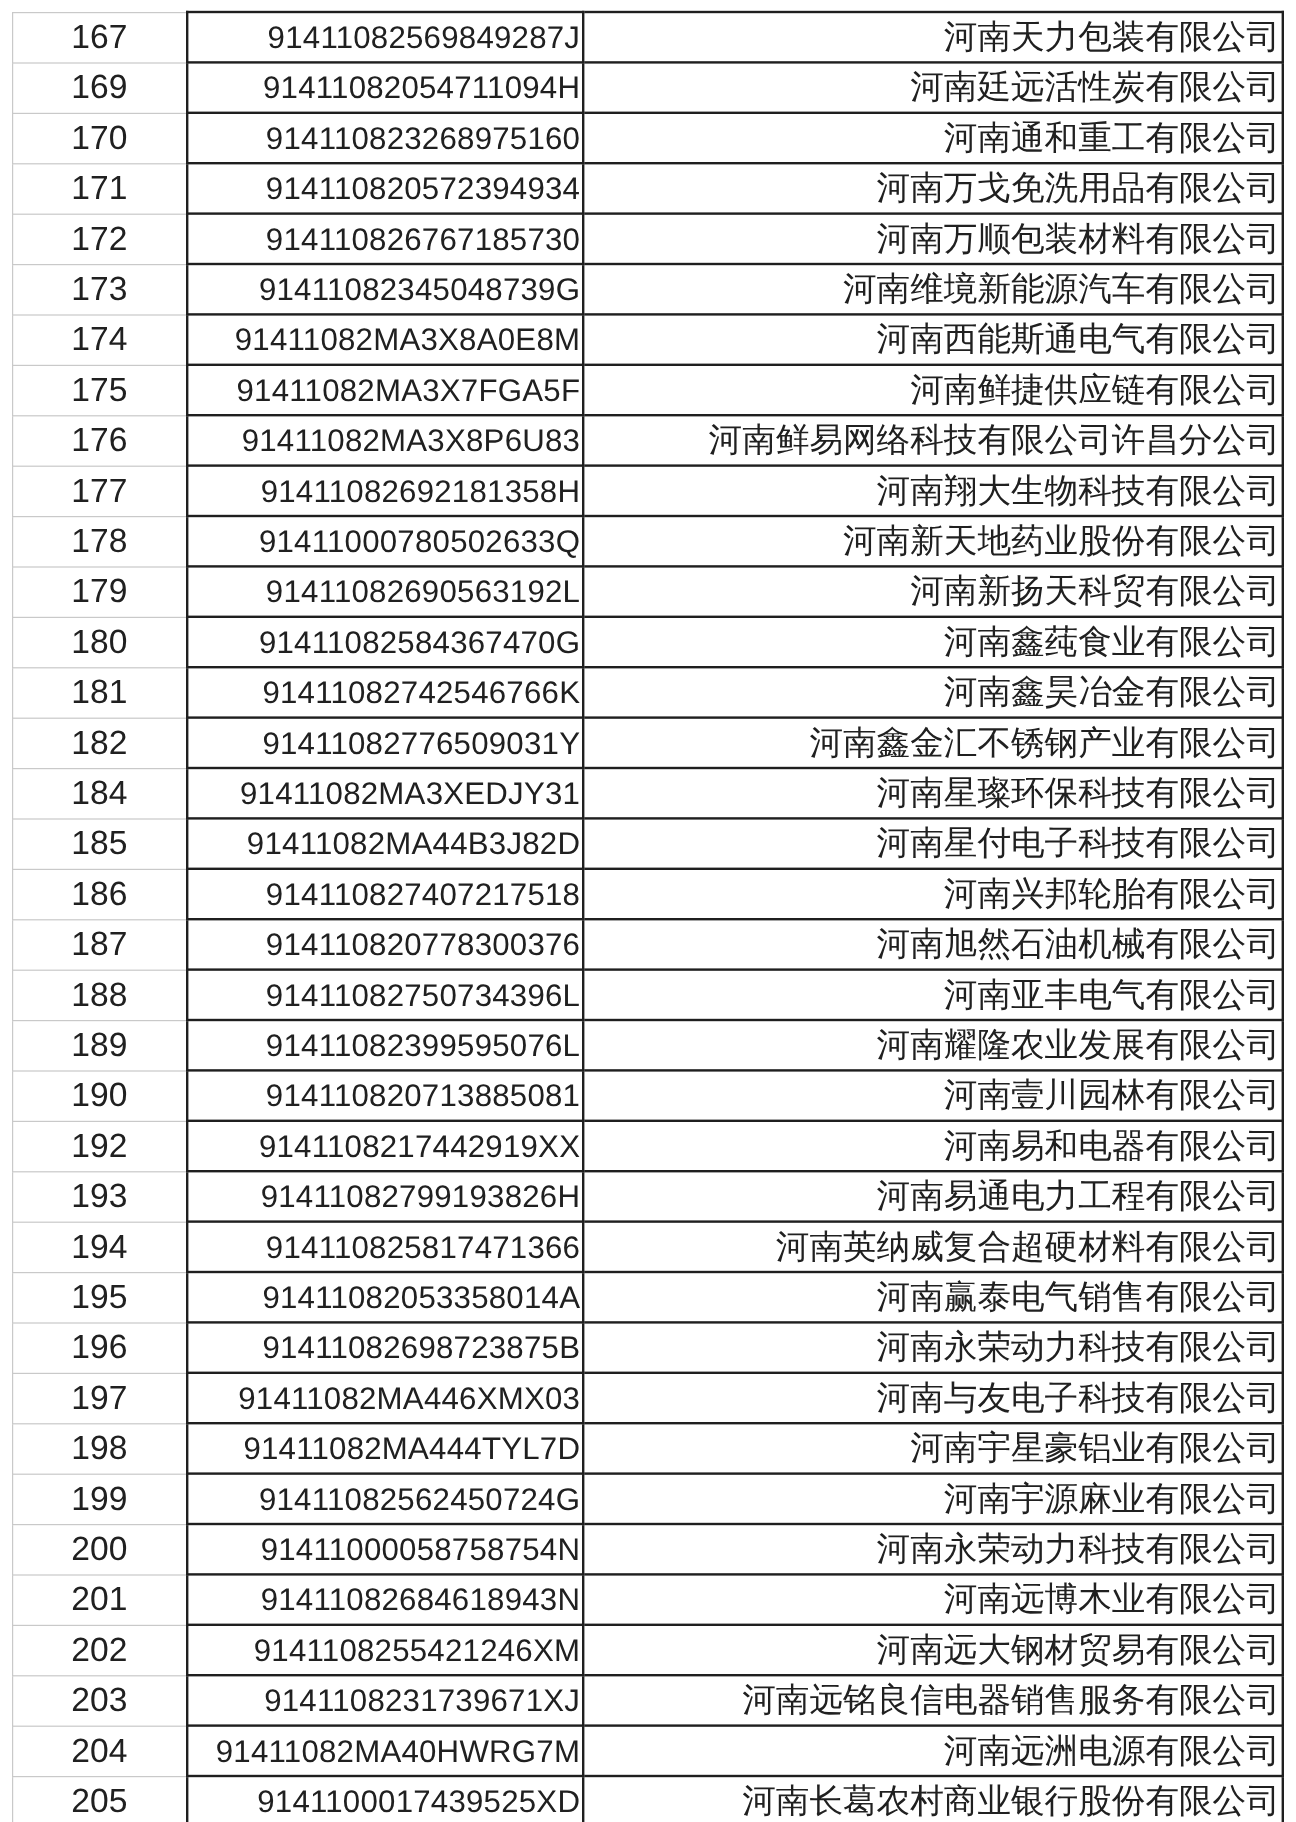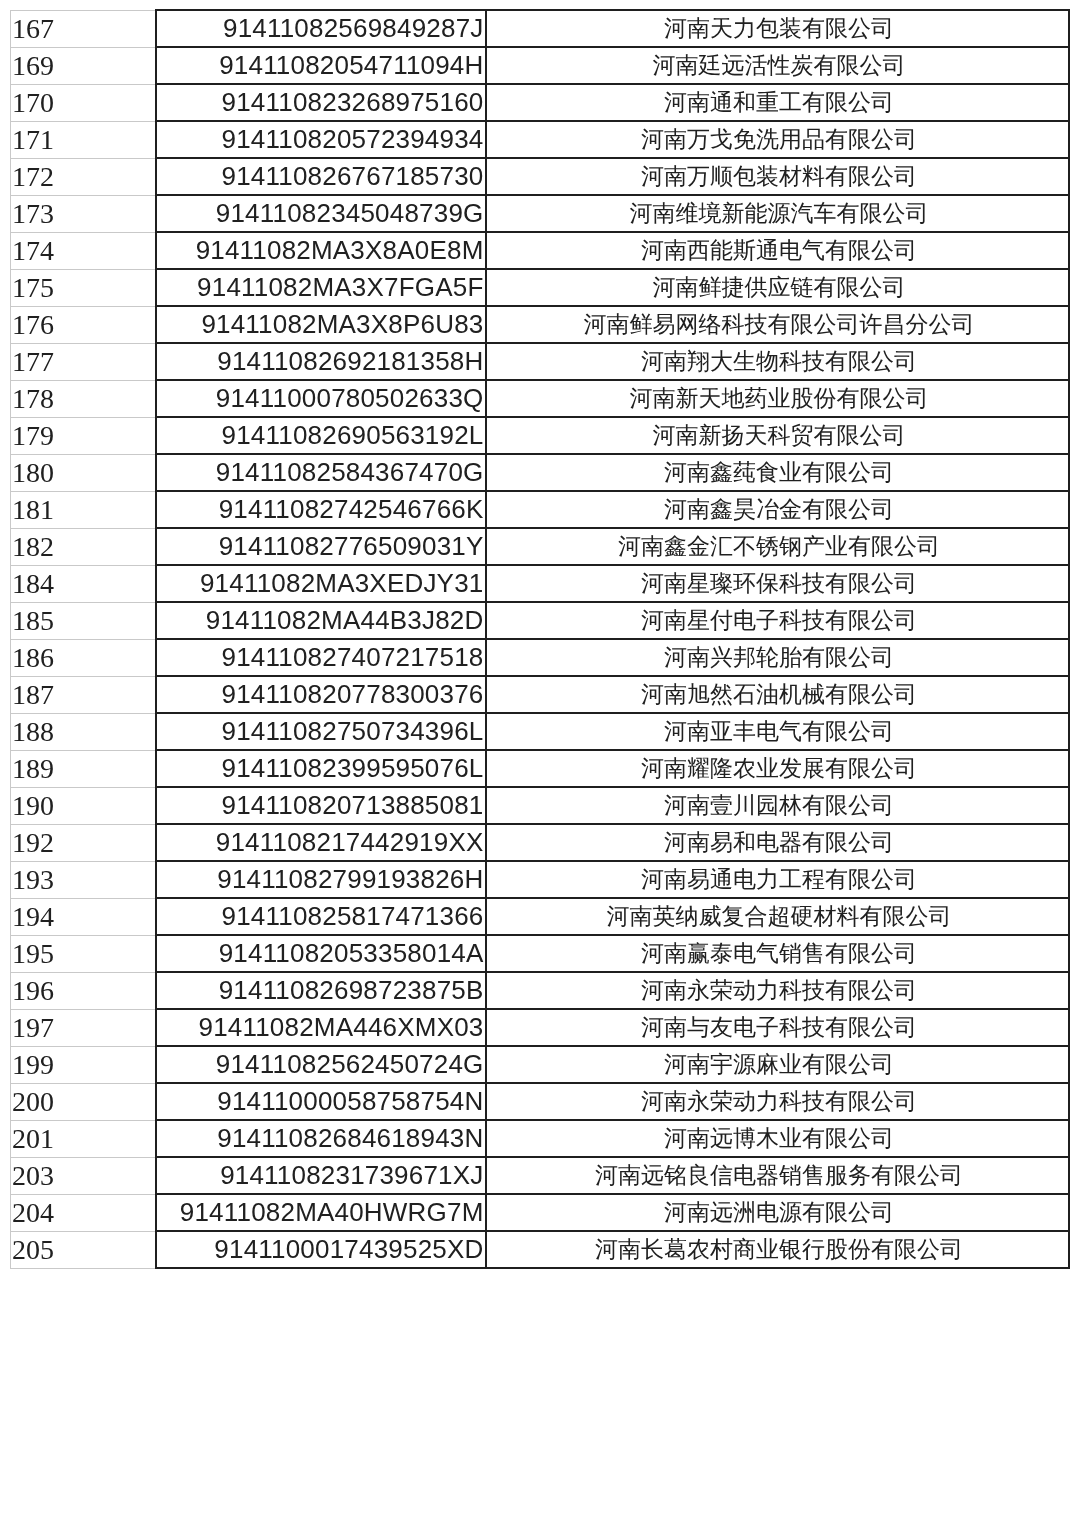--- a/index.html
+++ b/index.html
@@ -26,36 +26,35 @@
   col.c-name { width: 583px; }
   td {
     height: 33px;
     overflow: hidden;
     white-space: nowrap;
     vertical-align: middle;
     color: var(--text-color, #202020);
   }
   td.num {
     border: 1px solid var(--border-light, #c9c9c9);
-    text-align: left;
+    text-align: center;
     font-size: 28px;
-    font-family: Liberation Serif, serif;
   }
   td.code {
     border: 2px solid var(--border-dark, #1f1f1f);
     text-align: right;
     padding-left: 6px;
     font-size: 26px;
     letter-spacing: 0.2px;
   }
   td.name {
     border: 2px solid var(--border-dark, #1f1f1f);
-    text-align: center;
+    text-align: right;
     padding-left: 5px;
-    font-size: 23px;
+    font-size: 28px;
   }
 </style>
 </head>
 <body style="background: rgb(255, 255, 255);">
 
 <div id="table-wrap">
   <table class="company-table">
     <colgroup>
       <col class="c-num">
       <col class="c-code">
@@ -196,33 +195,43 @@
           <td class="num">196</td>
           <td class="code">91411082698723875B</td>
           <td class="name">河南永荣动力科技有限公司</td>
         </tr>
         <tr>
           <td class="num">197</td>
           <td class="code">91411082MA446XMX03</td>
           <td class="name">河南与友电子科技有限公司</td>
         </tr>
         <tr>
+          <td class="num">198</td>
+          <td class="code">91411082MA444TYL7D</td>
+          <td class="name">河南宇星豪铝业有限公司</td>
+        </tr>
+        <tr>
           <td class="num">199</td>
           <td class="code">91411082562450724G</td>
           <td class="name">河南宇源麻业有限公司</td>
         </tr>
         <tr>
           <td class="num">200</td>
           <td class="code">91411000058758754N</td>
           <td class="name">河南永荣动力科技有限公司</td>
         </tr>
         <tr>
           <td class="num">201</td>
           <td class="code">91411082684618943N</td>
           <td class="name">河南远博木业有限公司</td>
+        </tr>
+        <tr>
+          <td class="num">202</td>
+          <td class="code">9141108255421246XM</td>
+          <td class="name">河南远大钢材贸易有限公司</td>
         </tr>
         <tr>
           <td class="num">203</td>
           <td class="code">9141108231739671XJ</td>
           <td class="name">河南远铭良信电器销售服务有限公司</td>
         </tr>
         <tr>
           <td class="num">204</td>
           <td class="code">91411082MA40HWRG7M</td>
           <td class="name">河南远洲电源有限公司</td>

